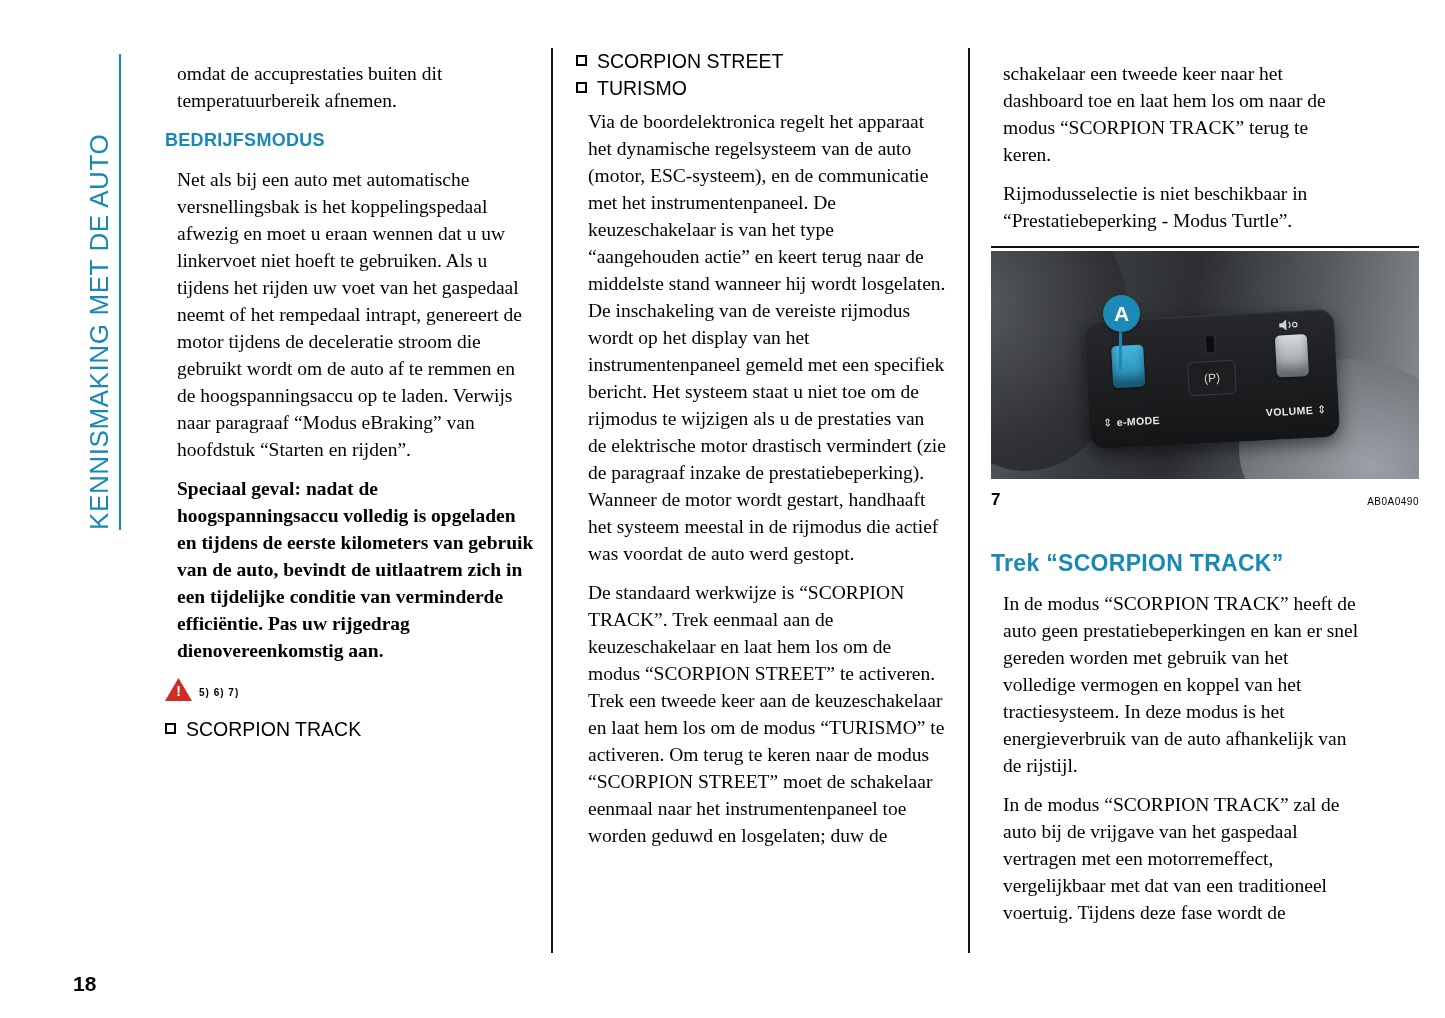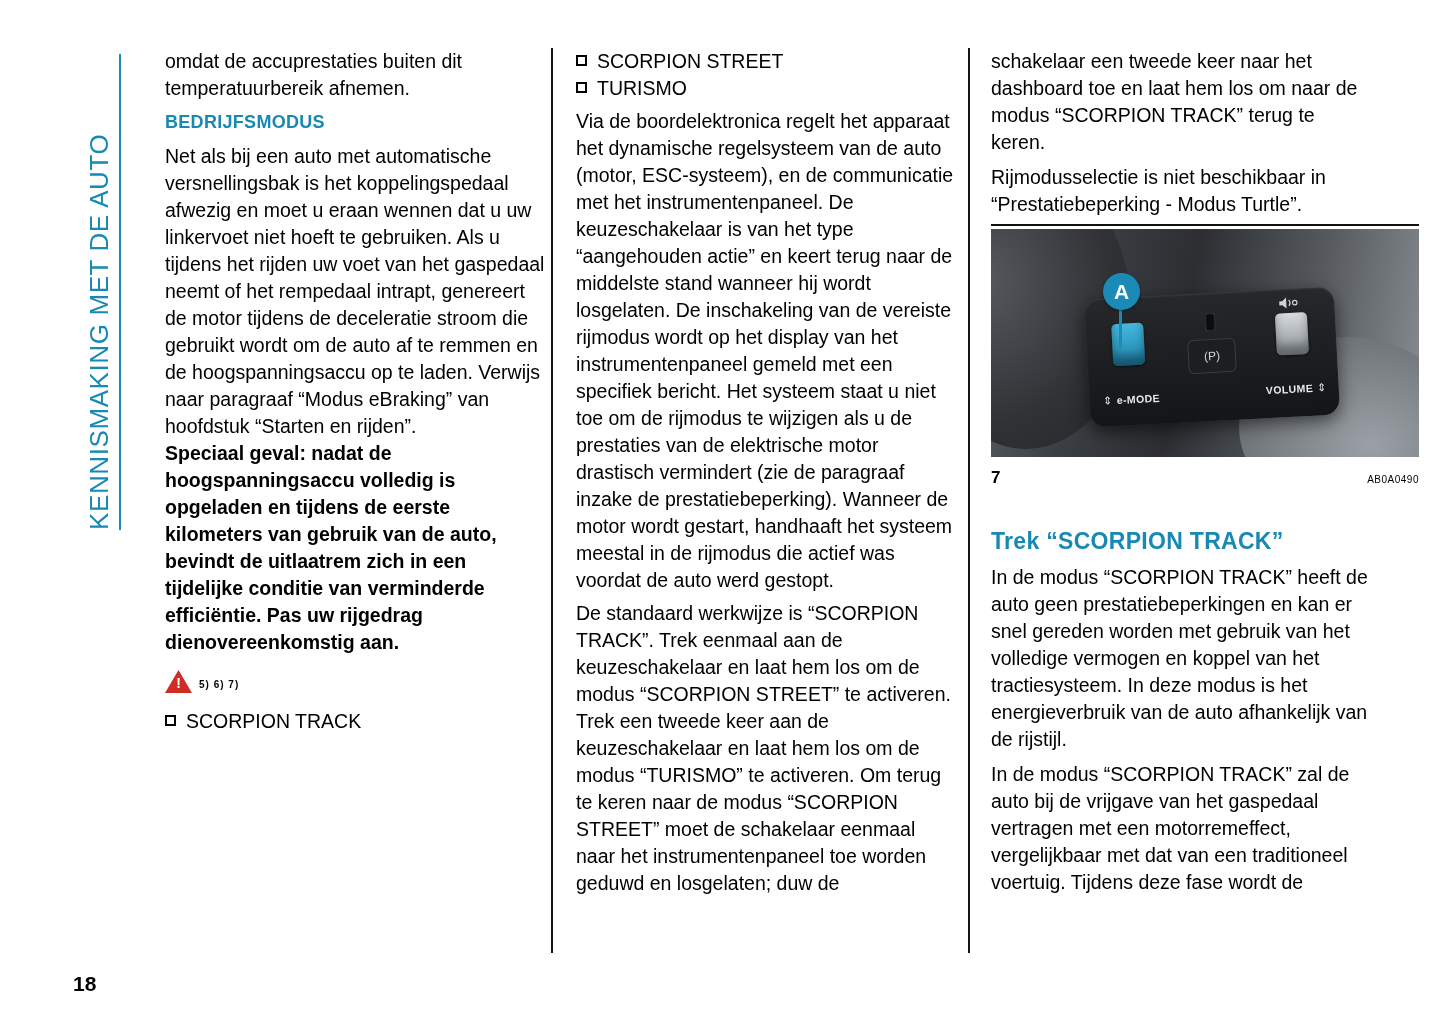--- a/index.html
+++ b/index.html
@@ -20,21 +20,21 @@
   .sidebar-rule{
     position:absolute; left:119px; top:54px; width:2px; height:476px;
     background:#1789b4;
   }
 
   
   .col{ position:absolute; top:48px; width:382px; font-size:19.5px; line-height:27px; }
   .col1{ left:165px; }
   .col2{ left:576px; }
   .col3{ left:991px; }
-  .col p{ margin:0; }
+  .col p{ margin:12px;font-family:Liberation Serif, serif; }
   .bold{ font-weight:bold; }
   .mt6{ margin-top:6px !important; }
   .mt8{ margin-top:8px !important; }
 
   .vrule{ position:absolute; top:48px; height:905px; width:1.5px; background:#151515; }
   .vrule1{ left:551px; }
   .vrule2{ left:968px; }
 
   h2.sect{
     color:#1789b4; font-size:18px; line-height:28px; letter-spacing:0.3px;

